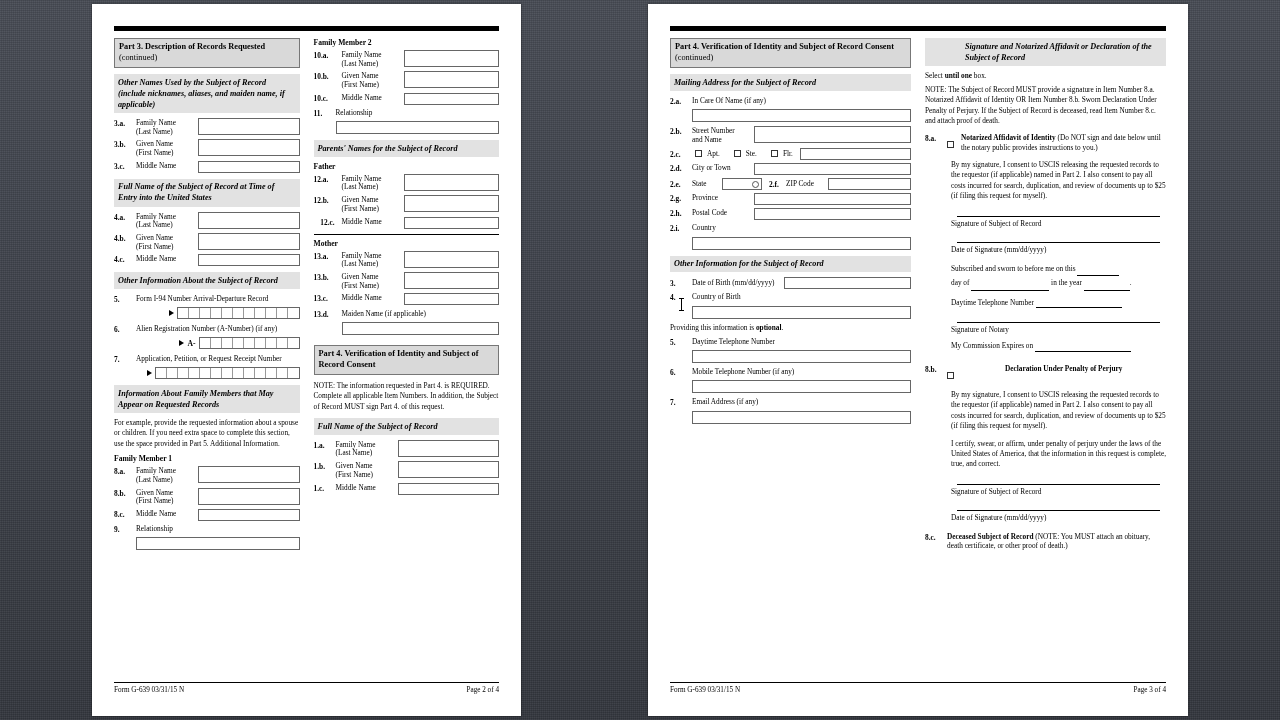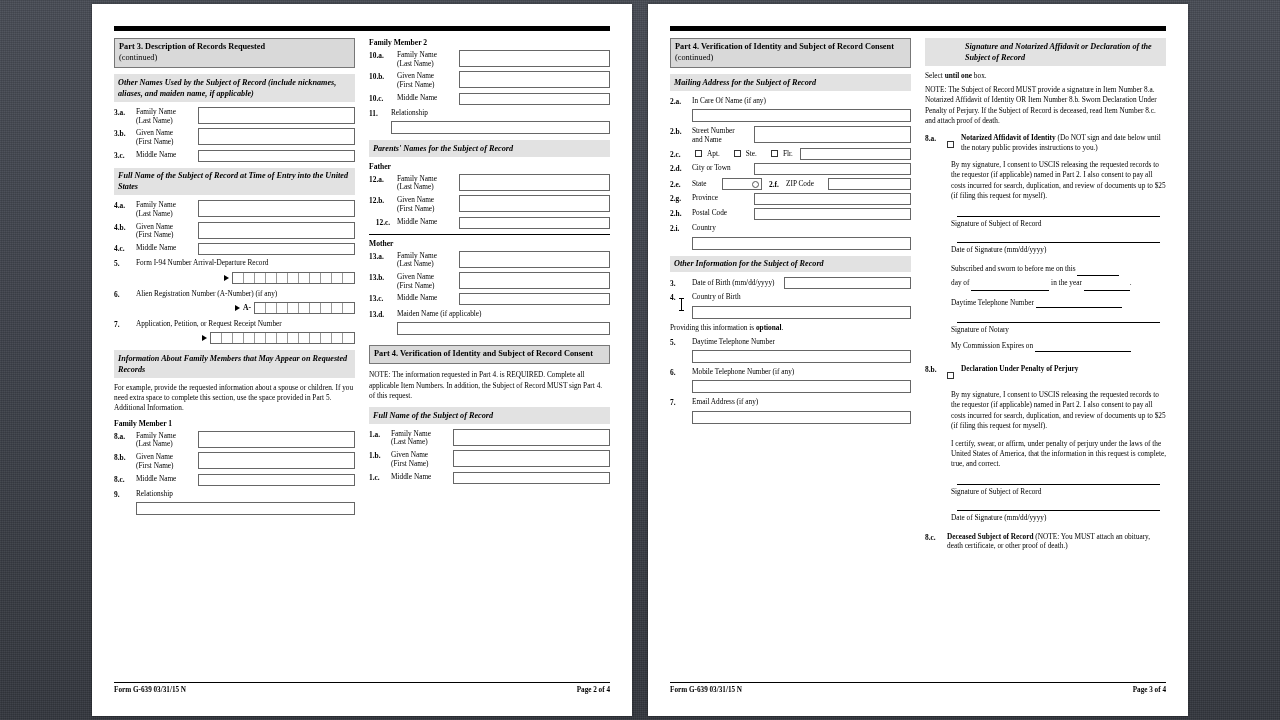--- a/index.html
+++ b/index.html
@@ -18,21 +18,21 @@
       repeating-linear-gradient(90deg, rgba(255,255,255,.03) 0 1px, rgba(0,0,0,.04) 1px 2px),
       linear-gradient(180deg,#474b54 0%, #3c4049 50%, #33363d 100%);
   }
   #viewer{ position:absolute; inset:0; }
 
   .page{
     position:absolute; top:4px; height:712px;
     background:#ffffff;
     box-shadow:0 0 2px rgba(0,0,0,.55);
   }
-  #page-left { left:92px;  width:540px; }
+  #page-left { left:92px;  width:429px; }
   #page-right{ left:648px; width:540px; }
 
   .page-inner{
     position:absolute; left:22px; right:22px; top:22px; bottom:0;
   }
   .topbar{
     height:5px; background:#000; margin-bottom:7px;
   }
   .cols{ display:flex; gap:14px; }
   .col{ width:50%; }
@@ -116,21 +116,21 @@
   }
   .sworn{ font-size:7.3px; line-height:2.0; margin-top:8px; }
   .indent-body{ margin-left:26px; }
   .item-head{ display:flex; align-items:flex-start; margin-top:7px; }
   .item-head .num{ width:22px; }
   .item-head .htxt{ font-size:7.3px; line-height:1.35; }
   .item-head .htxt b{ font-weight:bold; }
 
   
   .footer{
-    position:absolute; left:22px; right:22px; bottom:22px;font-weight:bold;
+    position:absolute; left:22px; right:22px; bottom:22px;
   }
   .footer .rule{ border-top:1px solid #000; margin-bottom:3px; }
   .footer .frow{ display:flex; justify-content:space-between; font-size:7.2px; }
 
   .hr-thin{ border-top:1px solid #000; margin:5px 0 4px 0; }
 
   
   #text-caret{
     position:absolute; left:679px; top:298px; width:5px; height:13px;
     pointer-events:none;
@@ -192,20 +192,21 @@
                 <div class="lbl" style="width: 62px; flex: 0 0 62px;">Given Name<br>(First Name)</div>
                 <div class="box h18"></div>
               </div>
               <div class="row">
                 <div class="num" style="width: 22px; flex: 0 0 22px;">4.c.</div>
                 <div class="lbl" style="width: 62px; flex: 0 0 62px;">Middle Name</div>
                 <div class="box"></div>
               </div>
             </div>
 
+          <div class="sec-band">Other Information About the Subject of Record</div>
 
           <div class="row">
             <div class="num">5.</div>
             <div class="lbl">Form I-94 Number Arrival-Departure Record</div>
           </div>
           <div class="comb-row" style="justify-content:flex-end;">
             <div class="tri"></div>
             <div class="comb" id="comb-5">
                 <i></i>
                 <i></i>
@@ -558,21 +559,21 @@
               <span>My Commission Expires on</span>
               <span class="fillline" style="width:96px;"></span>
             </div>
           </div>
 
           <div class="item-head" style="margin-top:12px;">
             <div class="num">8.b.</div>
             <div style="width:14px;flex:0 0 14px;padding-top:1px;">
               <span class="cb" style="margin:0;"></span>
             </div>
-            <div class="htxt" style="flex:1 1 auto;"><b>Declaration Under Penalty of Perjury</b></div>
+            <div class="htxt" style="flex:1 1 auto;margin-left:44px;"><b>Declaration Under Penalty of Perjury</b></div>
           </div>
 
           <div class="indent-body">
             <div class="para" style="margin-top:7px;"><span>By my signature, I consent to USCIS releasing the requested records to the requestor (if applicable) named in Part 2.  I also consent to pay all costs incurred for search, duplication, and review of documents up to $25 (if filing this request for myself).</span></div>
             <div class="para" style="margin-top:7px;"><span>I certify, swear, or affirm, under penalty of perjury under the laws of the United States of America, that the information in this request is complete, true, and correct.</span></div>
 
             <div class="sigline"></div>
             <div class="sigcap">Signature of Subject of Record</div>
 
             <div class="sigline"></div>

